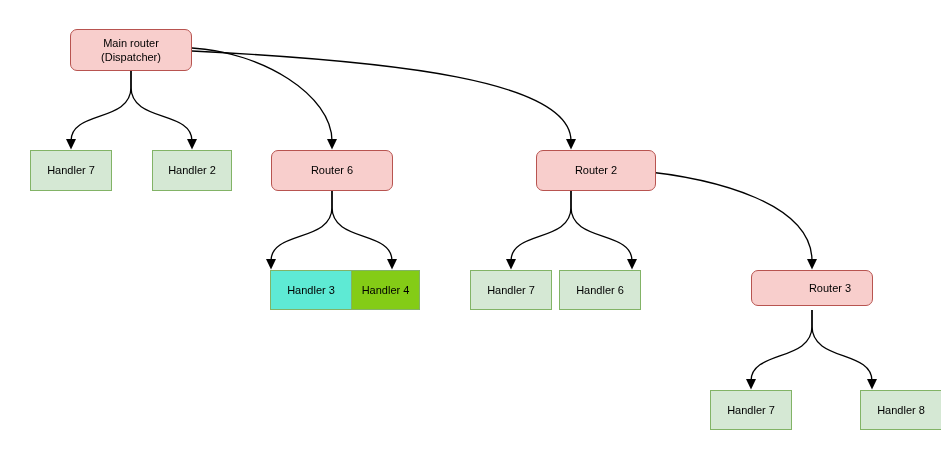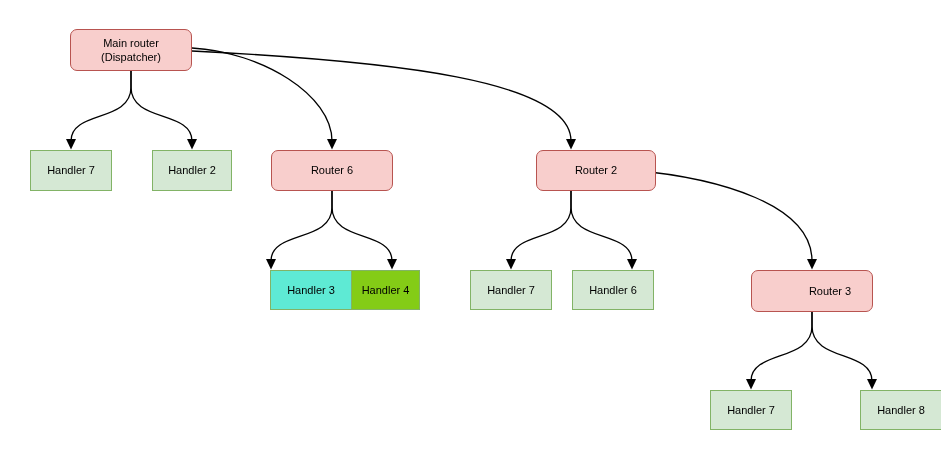--- a/index.html
+++ b/index.html
@@ -57,18 +57,18 @@
   <div id="node-layer">
       <div class="node router" style="left: 70px; top: 29px; width: 122px; height: 42px; background: rgb(248, 206, 204); border: 1px solid rgb(184, 84, 80);"><span>Main router
 (Dispatcher)</span></div>
       <div class="node handler" style="left: 30px; top: 150px; width: 82px; height: 41px; background: rgb(213, 232, 212); border: 1px solid rgb(130, 179, 102);"><span>Handler 7</span></div>
       <div class="node handler" style="left: 152px; top: 150px; width: 80px; height: 41px; background: rgb(213, 232, 212); border: 1px solid rgb(130, 179, 102);"><span>Handler 2</span></div>
       <div class="node router" style="left: 271px; top: 150px; width: 122px; height: 41px; background: rgb(248, 206, 204); border: 1px solid rgb(184, 84, 80);"><span>Router 6</span></div>
       <div class="node router" style="left: 536px; top: 150px; width: 120px; height: 41px; background: rgb(248, 206, 204); border: 1px solid rgb(184, 84, 80);"><span>Router 2</span></div>
       <div class="node handler" style="left: 230px; top: 270px; width: 82px; height: 40px; background: #5eead4; border: 1px solid rgb(130, 179, 102); margin-left: 40px;"><span>Handler 3</span></div>
       <div class="node handler" style="left: 351px; top: 270px; width: 69px; height: 40px; background: #84cc16; border: 1px solid rgb(130, 179, 102);"><span>Handler 4</span></div>
       <div class="node handler" style="left: 470px; top: 270px; width: 82px; height: 40px; background: rgb(213, 232, 212); border: 1px solid rgb(130, 179, 102);"><span>Handler 7</span></div>
-      <div class="node handler" style="left: 572px; top: 270px; width: 82px; height: 40px; background: rgb(213, 232, 212); border: 1px solid rgb(130, 179, 102);"><span>Handler 6</span></div>
-      <div class="node router" style="left: 751px; top: 270px; width: 122px; height: 42px; background: rgb(248, 206, 204); border: 1px solid rgb(184, 84, 80); padding-left: 36px;"><span>Router 3</span></div>
+      <div class="node handler" style="left: 559px; top: 270px; width: 82px; height: 40px; background: rgb(213, 232, 212); border: 1px solid rgb(130, 179, 102);"><span>Handler 6</span></div>
+      <div class="node router" style="left: 751px; top: 270px; width: 122px; height: 36px; background: rgb(248, 206, 204); border: 1px solid rgb(184, 84, 80); padding-left: 36px;"><span>Router 3</span></div>
       <div class="node handler" style="left: 710px; top: 390px; width: 82px; height: 40px; background: rgb(213, 232, 212); border: 1px solid rgb(130, 179, 102);"><span>Handler 7</span></div>
       <div class="node handler" style="left: 831px; top: 390px; width: 82px; height: 40px; background: rgb(213, 232, 212); border: 1px solid rgb(130, 179, 102); margin-left: 29px;"><span>Handler 8</span></div>
     </div>
 </div>
 
 </body></html>

